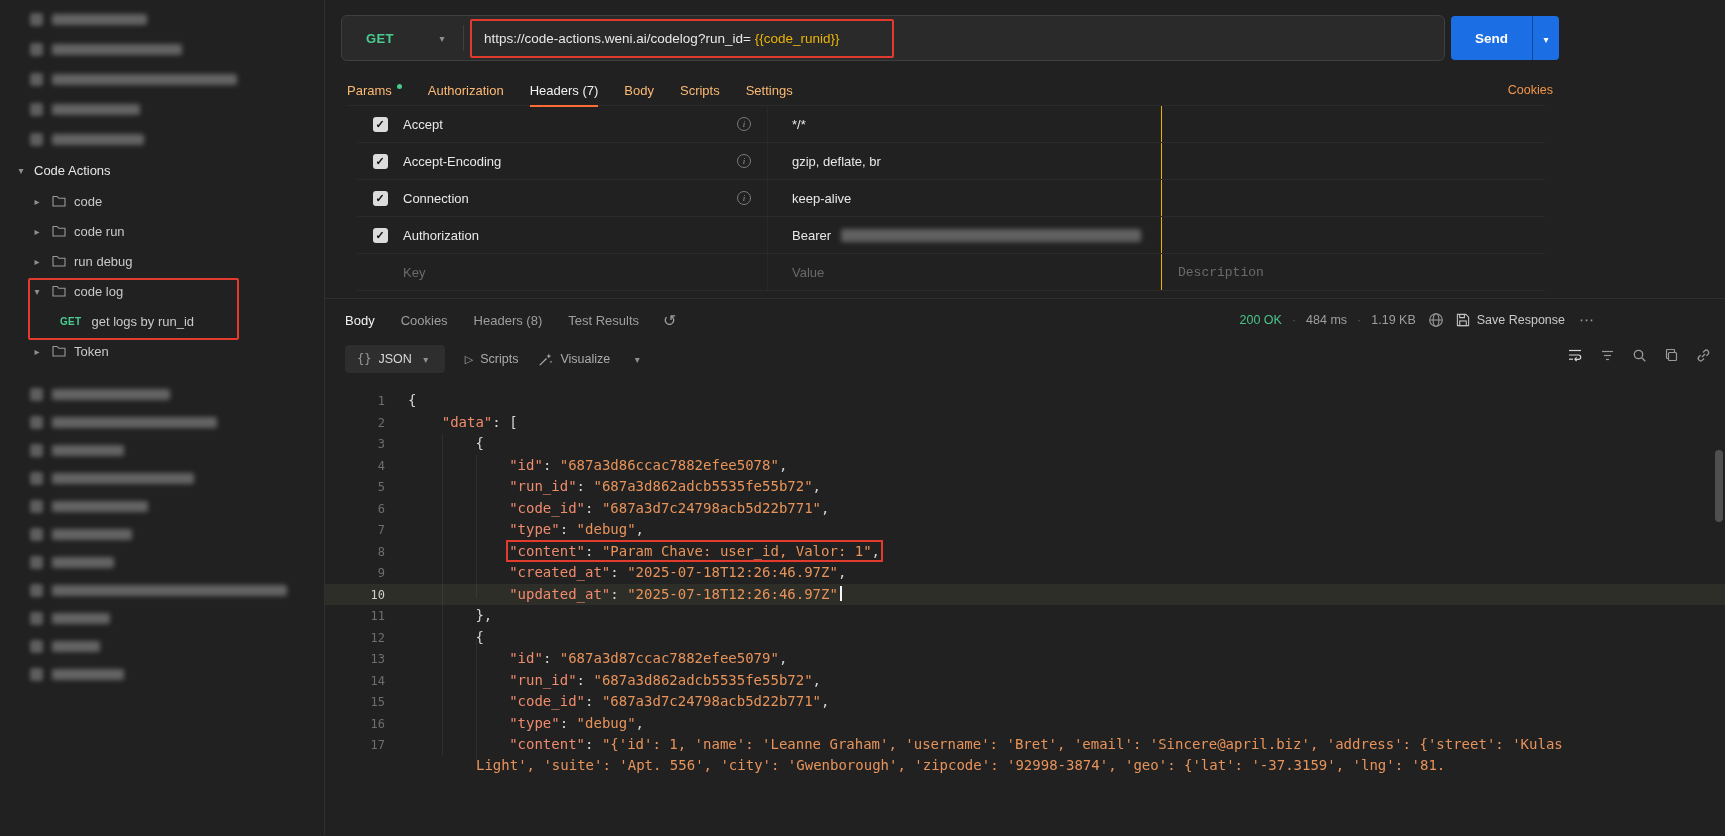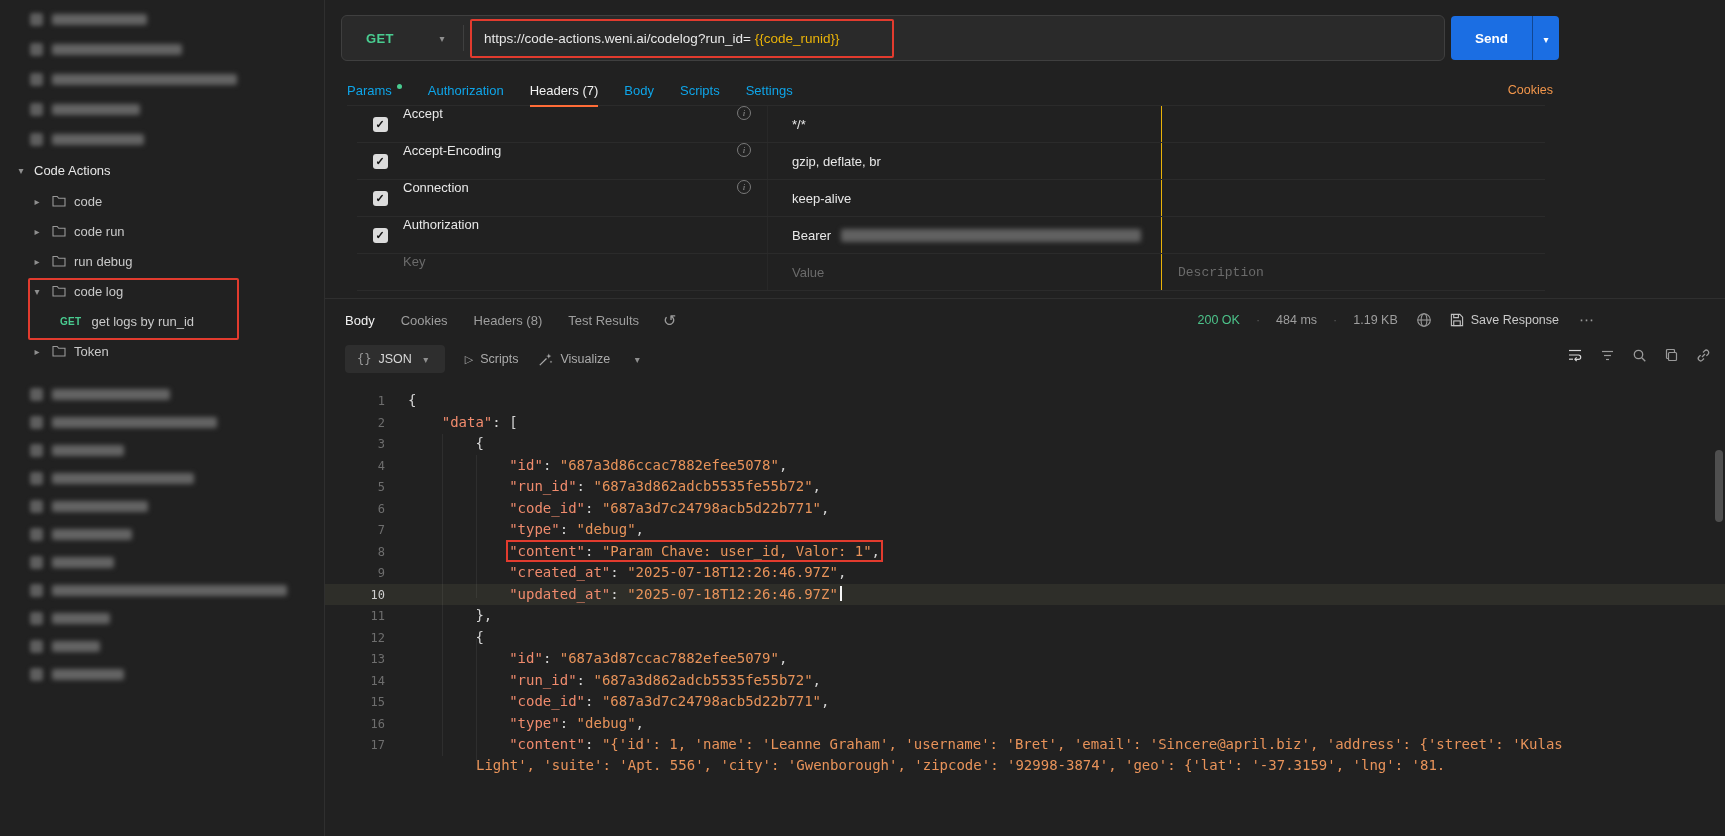--- a/index.html
+++ b/index.html
@@ -37,52 +37,52 @@
 
   .send-group{position:absolute;left:1126px;top:16px;display:flex;}
   .send-btn{width:81px;height:44px;background:#1b6ee3;color:#fff;font-size:13.5px;font-weight:700;
     border:none;border-radius:4px 0 0 4px;cursor:pointer;font-family:inherit;}
   .send-split{width:27px;height:44px;background:#1b6ee3;border:none;border-left:1px solid rgba(0,0,0,.35);
     border-radius:0 4px 4px 0;color:#fff;cursor:pointer;}
   .chev-w{color:#fff;font-size:10px;}
 
   .req-tabs{position:absolute;left:22px;top:76px;width:1198px;height:30px;display:flex;
     align-items:center;gap:26px;border-bottom:1px solid #2b2b2b;font-size:13px;}
-  .rtab{color:#0ea5e9;position:relative;height:30px;display:flex;align-items:center;gap:5px;cursor:pointer;}
+  .rtab{color:#fdba74;position:relative;height:30px;display:flex;align-items:center;gap:5px;cursor:pointer;}
   .rtab.active{color:#f2f2f2;}
   .rtab.active::after{content:"";position:absolute;left:0;right:0;bottom:-1px;height:2px;background:#ff6c37;}
   .gdot{width:5px;height:5px;border-radius:50%;background:#49cc90;margin-top:-9px;}
   .cookies{position:absolute;right:172px;top:83px;color:#f2964b;font-size:12.5px;cursor:pointer;text-decoration:none;}
 
   .hdr-table{position:absolute;left:32px;top:106px;width:1188px;font-size:13px;}
   .hdr-row{display:flex;align-items:stretch;height:37px;border-bottom:1px solid #2b2b2b;}
   .cell-check{width:46px;display:flex;justify-content:center;align-items:center;}
   .cb{width:15px;height:15px;border-radius:3px;background:#dcdcdc;color:#141414;font-size:11px;
     line-height:15px;text-align:center;font-weight:700;cursor:pointer;}
-  .cell-key{width:364px;display:flex;justify-content:space-between;
+  .cell-key{width:364px;display:flex;align-items:center;justify-content:space-between;
     padding-right:16px;color:#e8e8e8;}
   .cell-value{width:394px;padding-left:24px;color:#e8e8e8;display:flex;align-items:center;
     border-left:1px solid #282828;}
   .cell-desc{flex:1;padding-left:16px;color:#6b6b6b;display:flex;align-items:center;
     border-left:1px solid #eab308;font-family:Liberation Mono, monospace;}
   .ph{color:#6b6b6b;}
   .info{width:14px;height:14px;border:1px solid #7a7a7a;border-radius:50%;color:#9a9a9a;font-size:9px;
     display:flex;align-items:center;justify-content:center;flex:none;
     font-family:"Liberation Serif",serif;font-style:italic;}
   .blur-val{width:300px;height:13px;background:#616161;filter:blur(2.5px);border-radius:2px;margin-left:10px;}
 
   .resp-sep{position:absolute;left:0;top:298px;width:1400px;height:1px;background:#2f2f2f;}
   .resp-tabs{position:absolute;left:20px;top:304px;height:32px;display:flex;align-items:center;gap:24px;font-size:13px;}
   .resp-tabs-items{display:flex;gap:26px;align-items:center;}
   .rstab{color:#9e9e9e;cursor:pointer;}
   .rstab.active{color:#f2f2f2;}
   .hist{color:#9a9a9a;font-size:16px;cursor:pointer;}
 
   .resp-meta{position:absolute;right:130px;top:304px;height:32px;display:flex;align-items:center;
-    gap:16px;font-size:12.5px;color:#9e9e9e;}
+    gap:10px;font-size:12.5px;color:#9e9e9e;}
   .status{color:#4cc38a;}
   .dot-sep{color:#5a5a5a;}
   .globe{display:flex;margin:0 2px;cursor:pointer;}
   .save-btn{display:flex;align-items:center;gap:7px;color:#c9c9c9;cursor:pointer;}
   .more{color:#9a9a9a;font-size:15px;letter-spacing:1px;cursor:pointer;margin-left:4px;}
 
   .resp-toolbar{position:absolute;left:20px;top:342px;height:34px;display:flex;align-items:center;
     gap:20px;font-size:12.5px;color:#ababab;}
   .json-dd{display:flex;align-items:center;gap:7px;background:#2e2e2e;height:28px;padding:0 12px;
     border-radius:4px;cursor:pointer;color:#d8d8d8;}

